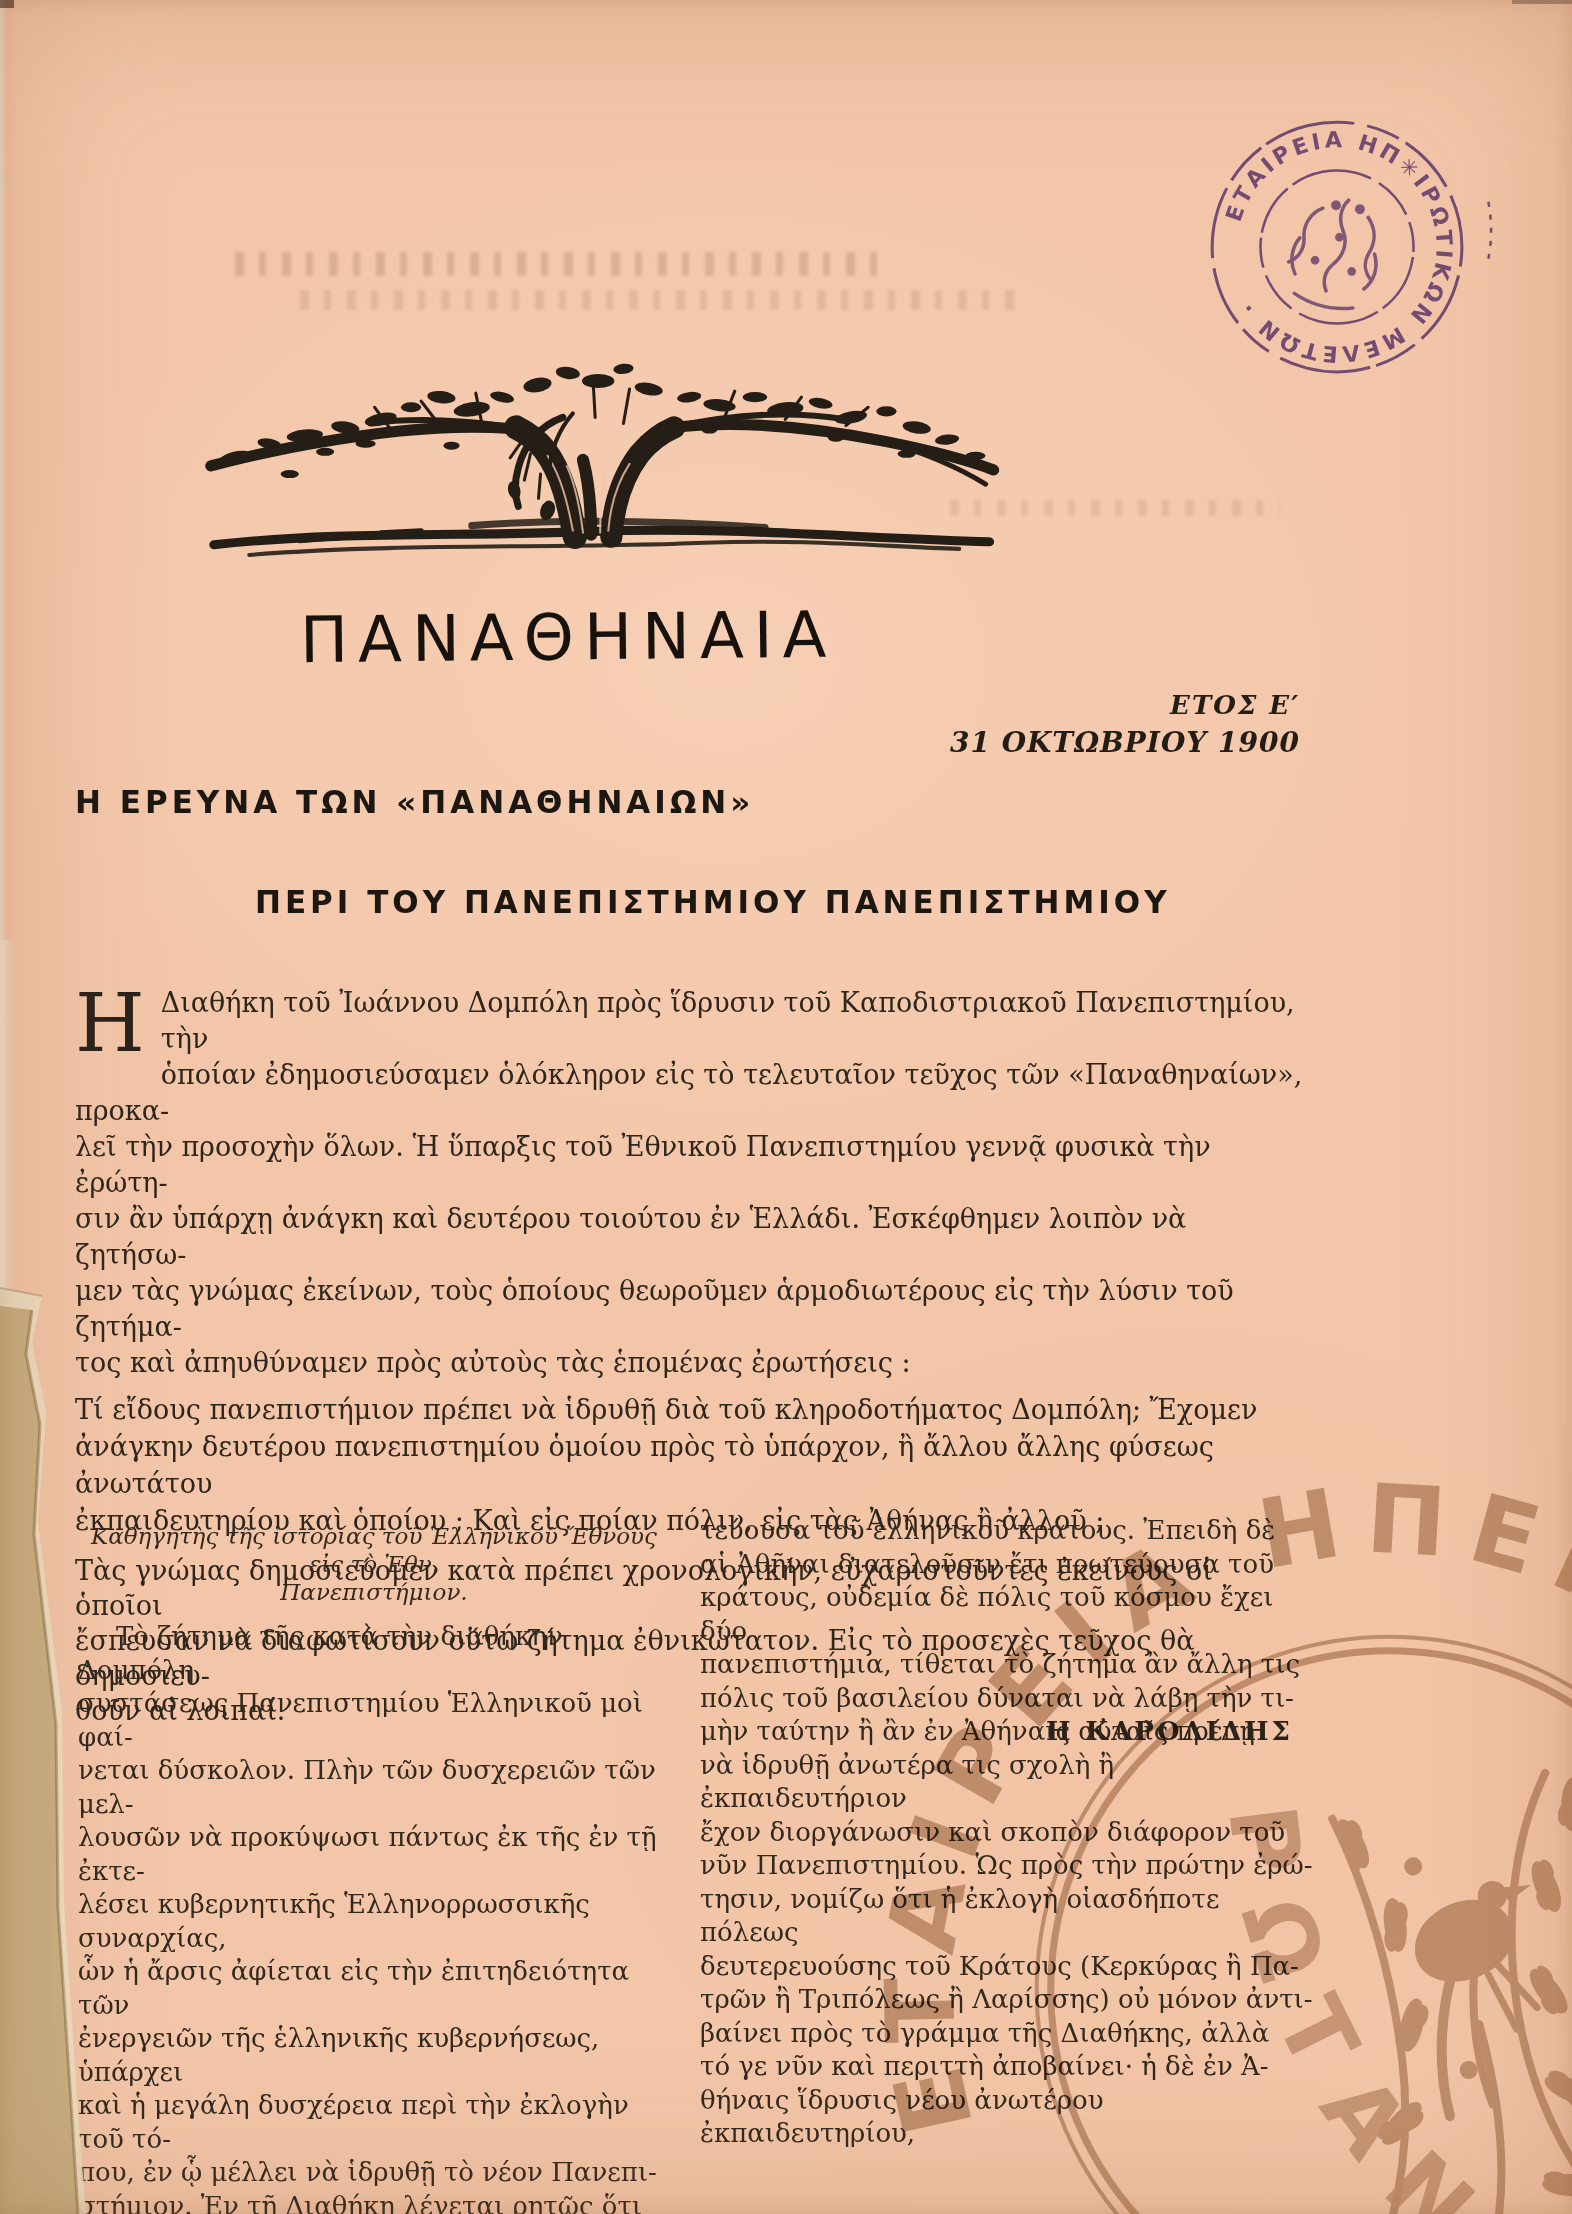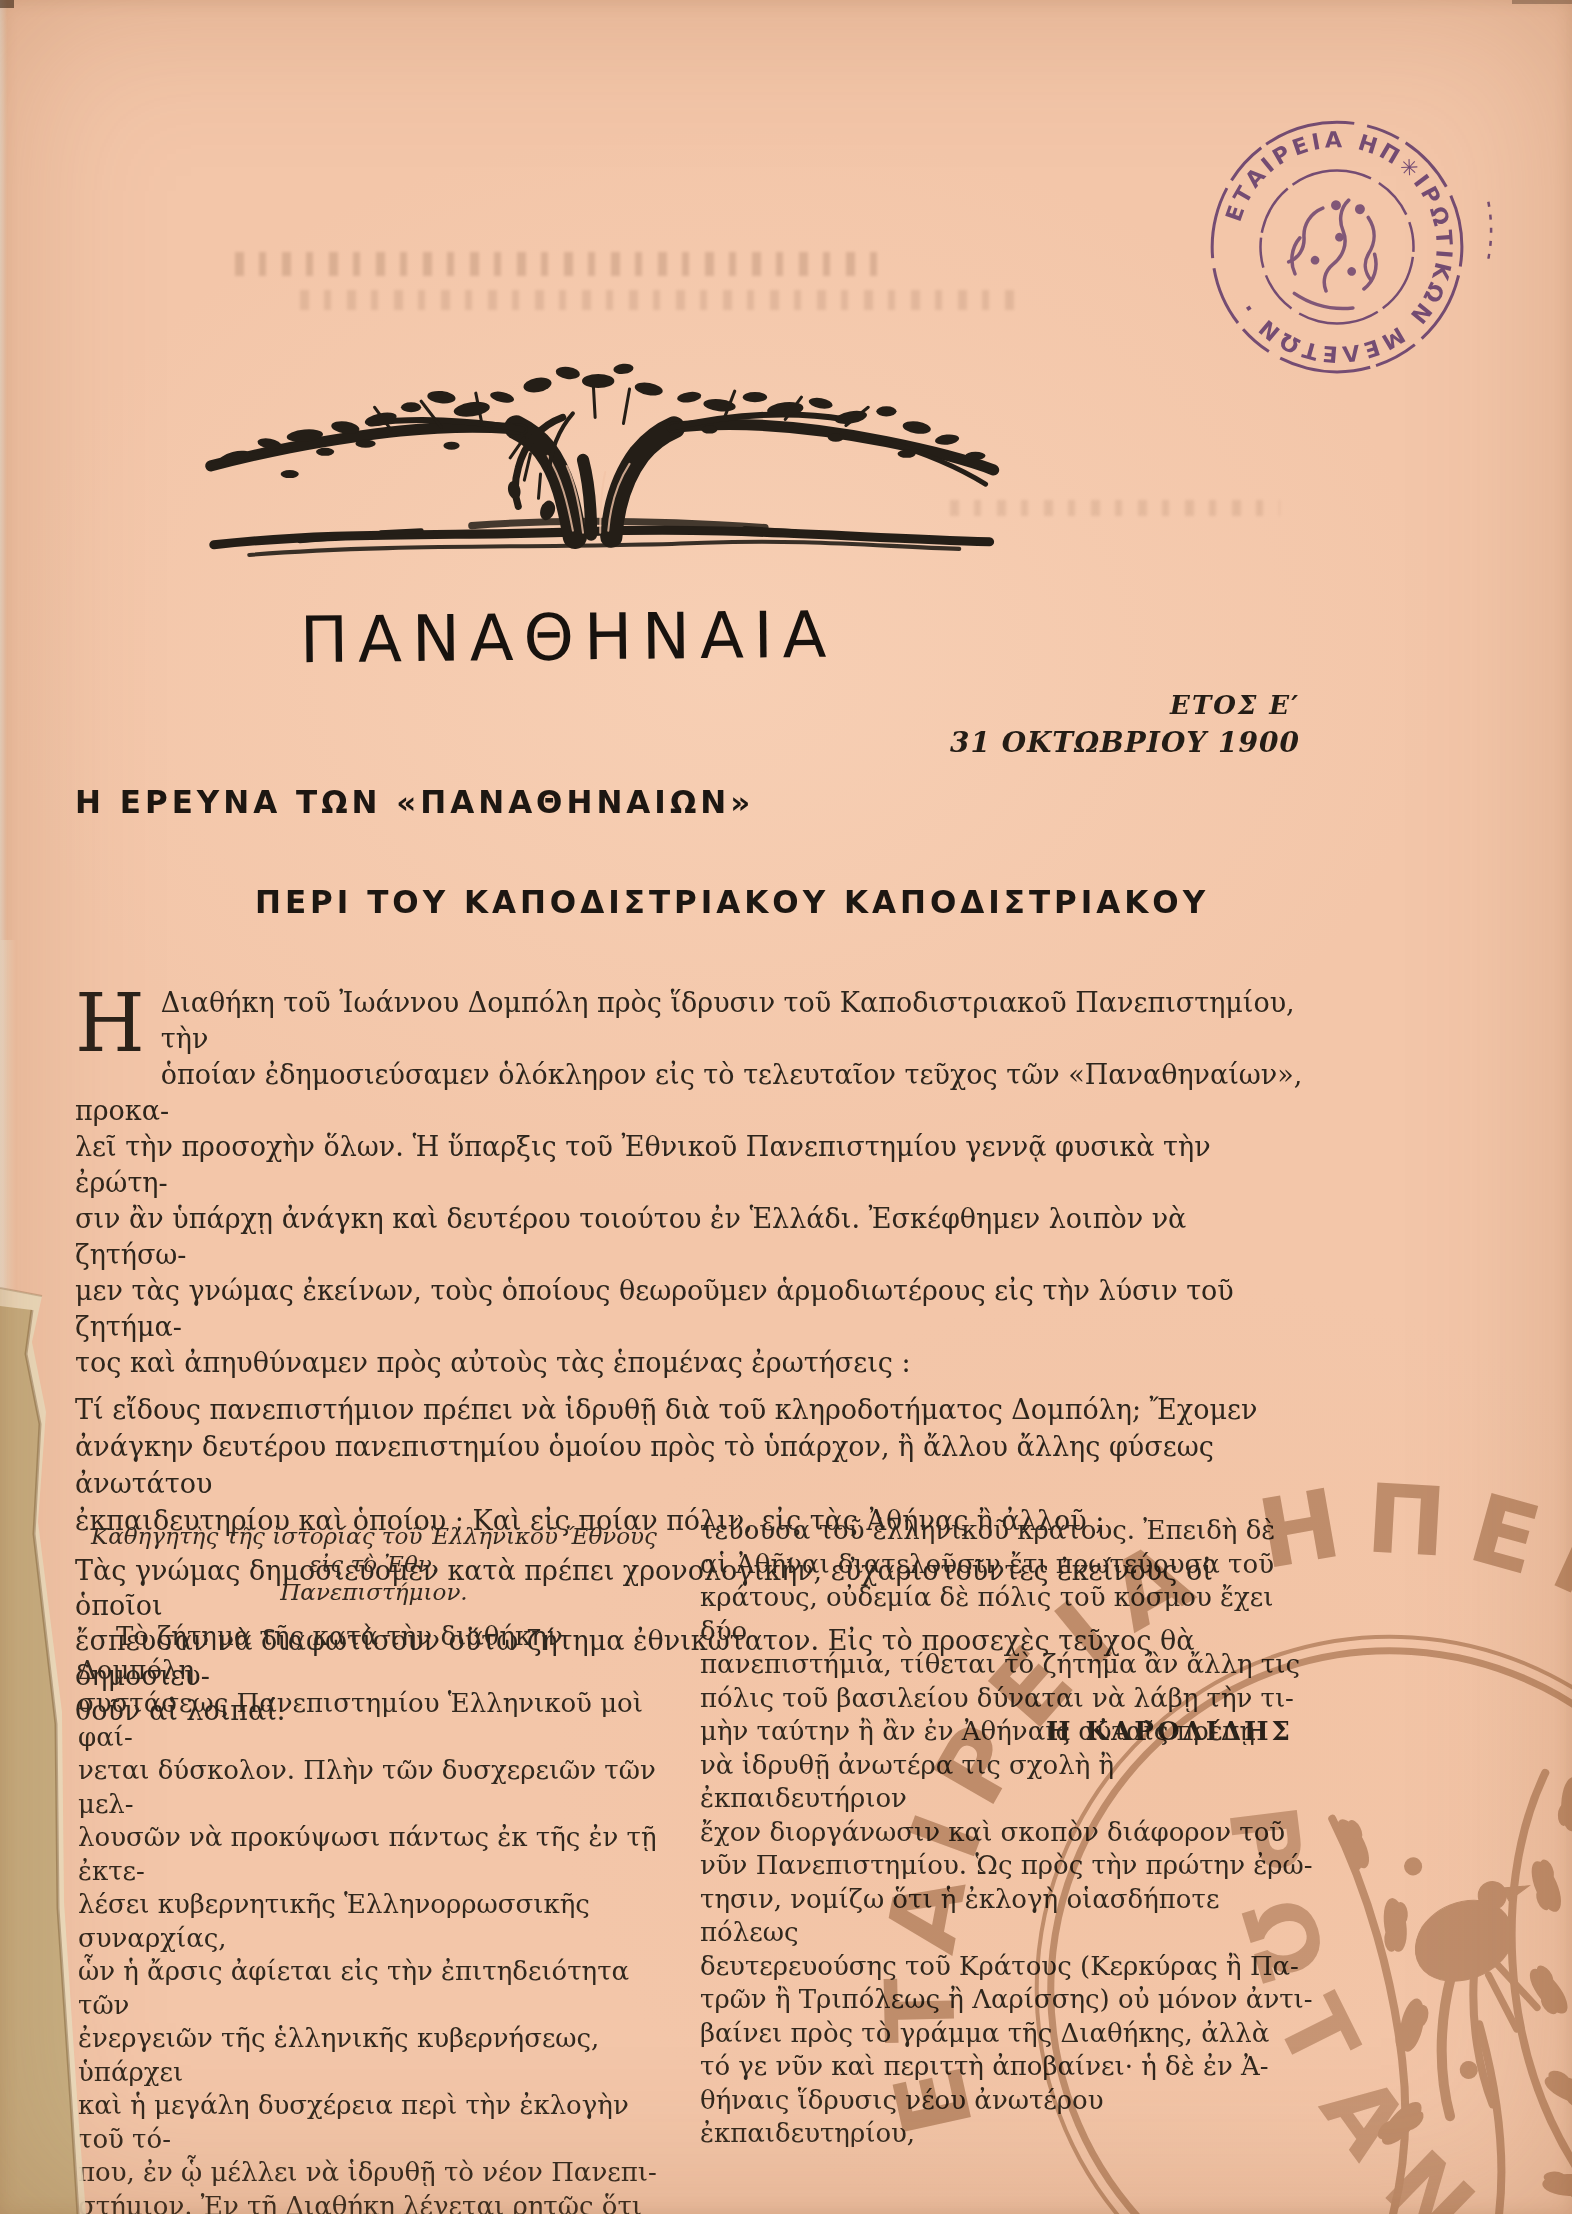--- a/index.html
+++ b/index.html
@@ -174,21 +174,21 @@
     </g>
   </svg>
 
   <div class="title">ΠΑΝΑΘΗΝΑΙΑ</div>
   <div class="issue">
     <div class="year">ΕΤΟΣ Ε′</div>
     <div class="date">31 ΟΚΤΩΒΡΙΟΥ 1900</div>
   </div>
 
   <div class="headline1">Η ΕΡΕΥΝΑ ΤΩΝ «ΠΑΝΑΘΗΝΑΙΩΝ»</div>
-  <div class="headline2">ΠΕΡΙ ΤΟΥ ΚΑΠΟΔΙΣΤΡΙΑΚΟΥ ΚΑΠΟΔΙΣΤΡΙΑΚΟΥ</div>
+  <div class="headline2">ΠΕΡΙ ΤΟΥ ΠΑΝΕΠΙΣΤΗΜΙΟΥ ΠΑΝΕΠΙΣΤΗΜΙΟΥ</div>
 
   <div class="content">
     <div class="para"><span class="dropcap">Η</span><span>Διαθήκη τοῦ Ἰωάννου Δομπόλη πρὸς ἵδρυσιν τοῦ Καποδιστριακοῦ Πανεπιστημίου, τὴν
 ὁποίαν ἐδημοσιεύσαμεν ὁλόκληρον εἰς τὸ τελευταῖον τεῦχος τῶν «Παναθηναίων», προκα-
 λεῖ τὴν προσοχὴν ὅλων. Ἡ ὕπαρξις τοῦ Ἐθνικοῦ Πανεπιστημίου γεννᾷ φυσικὰ τὴν ἐρώτη-
 σιν ἂν ὑπάρχῃ ἀνάγκη καὶ δευτέρου τοιούτου ἐν Ἑλλάδι. Ἐσκέφθημεν λοιπὸν νὰ ζητήσω-
 μεν τὰς γνώμας ἐκείνων, τοὺς ὁποίους θεωροῦμεν ἁρμοδιωτέρους εἰς τὴν λύσιν τοῦ ζητήμα-
 τος καὶ ἀπηυθύναμεν πρὸς αὐτοὺς τὰς ἑπομένας ἐρωτήσεις :</span></div>
     <div class="para q">Τί εἴδους πανεπιστήμιον πρέπει νὰ ἱδρυθῇ διὰ τοῦ κληροδοτήματος Δομπόλη; Ἔχομεν
 ἀνάγκην δευτέρου πανεπιστημίου ὁμοίου πρὸς τὸ ὑπάρχον, ἢ ἄλλου ἄλλης φύσεως ἀνωτάτου

